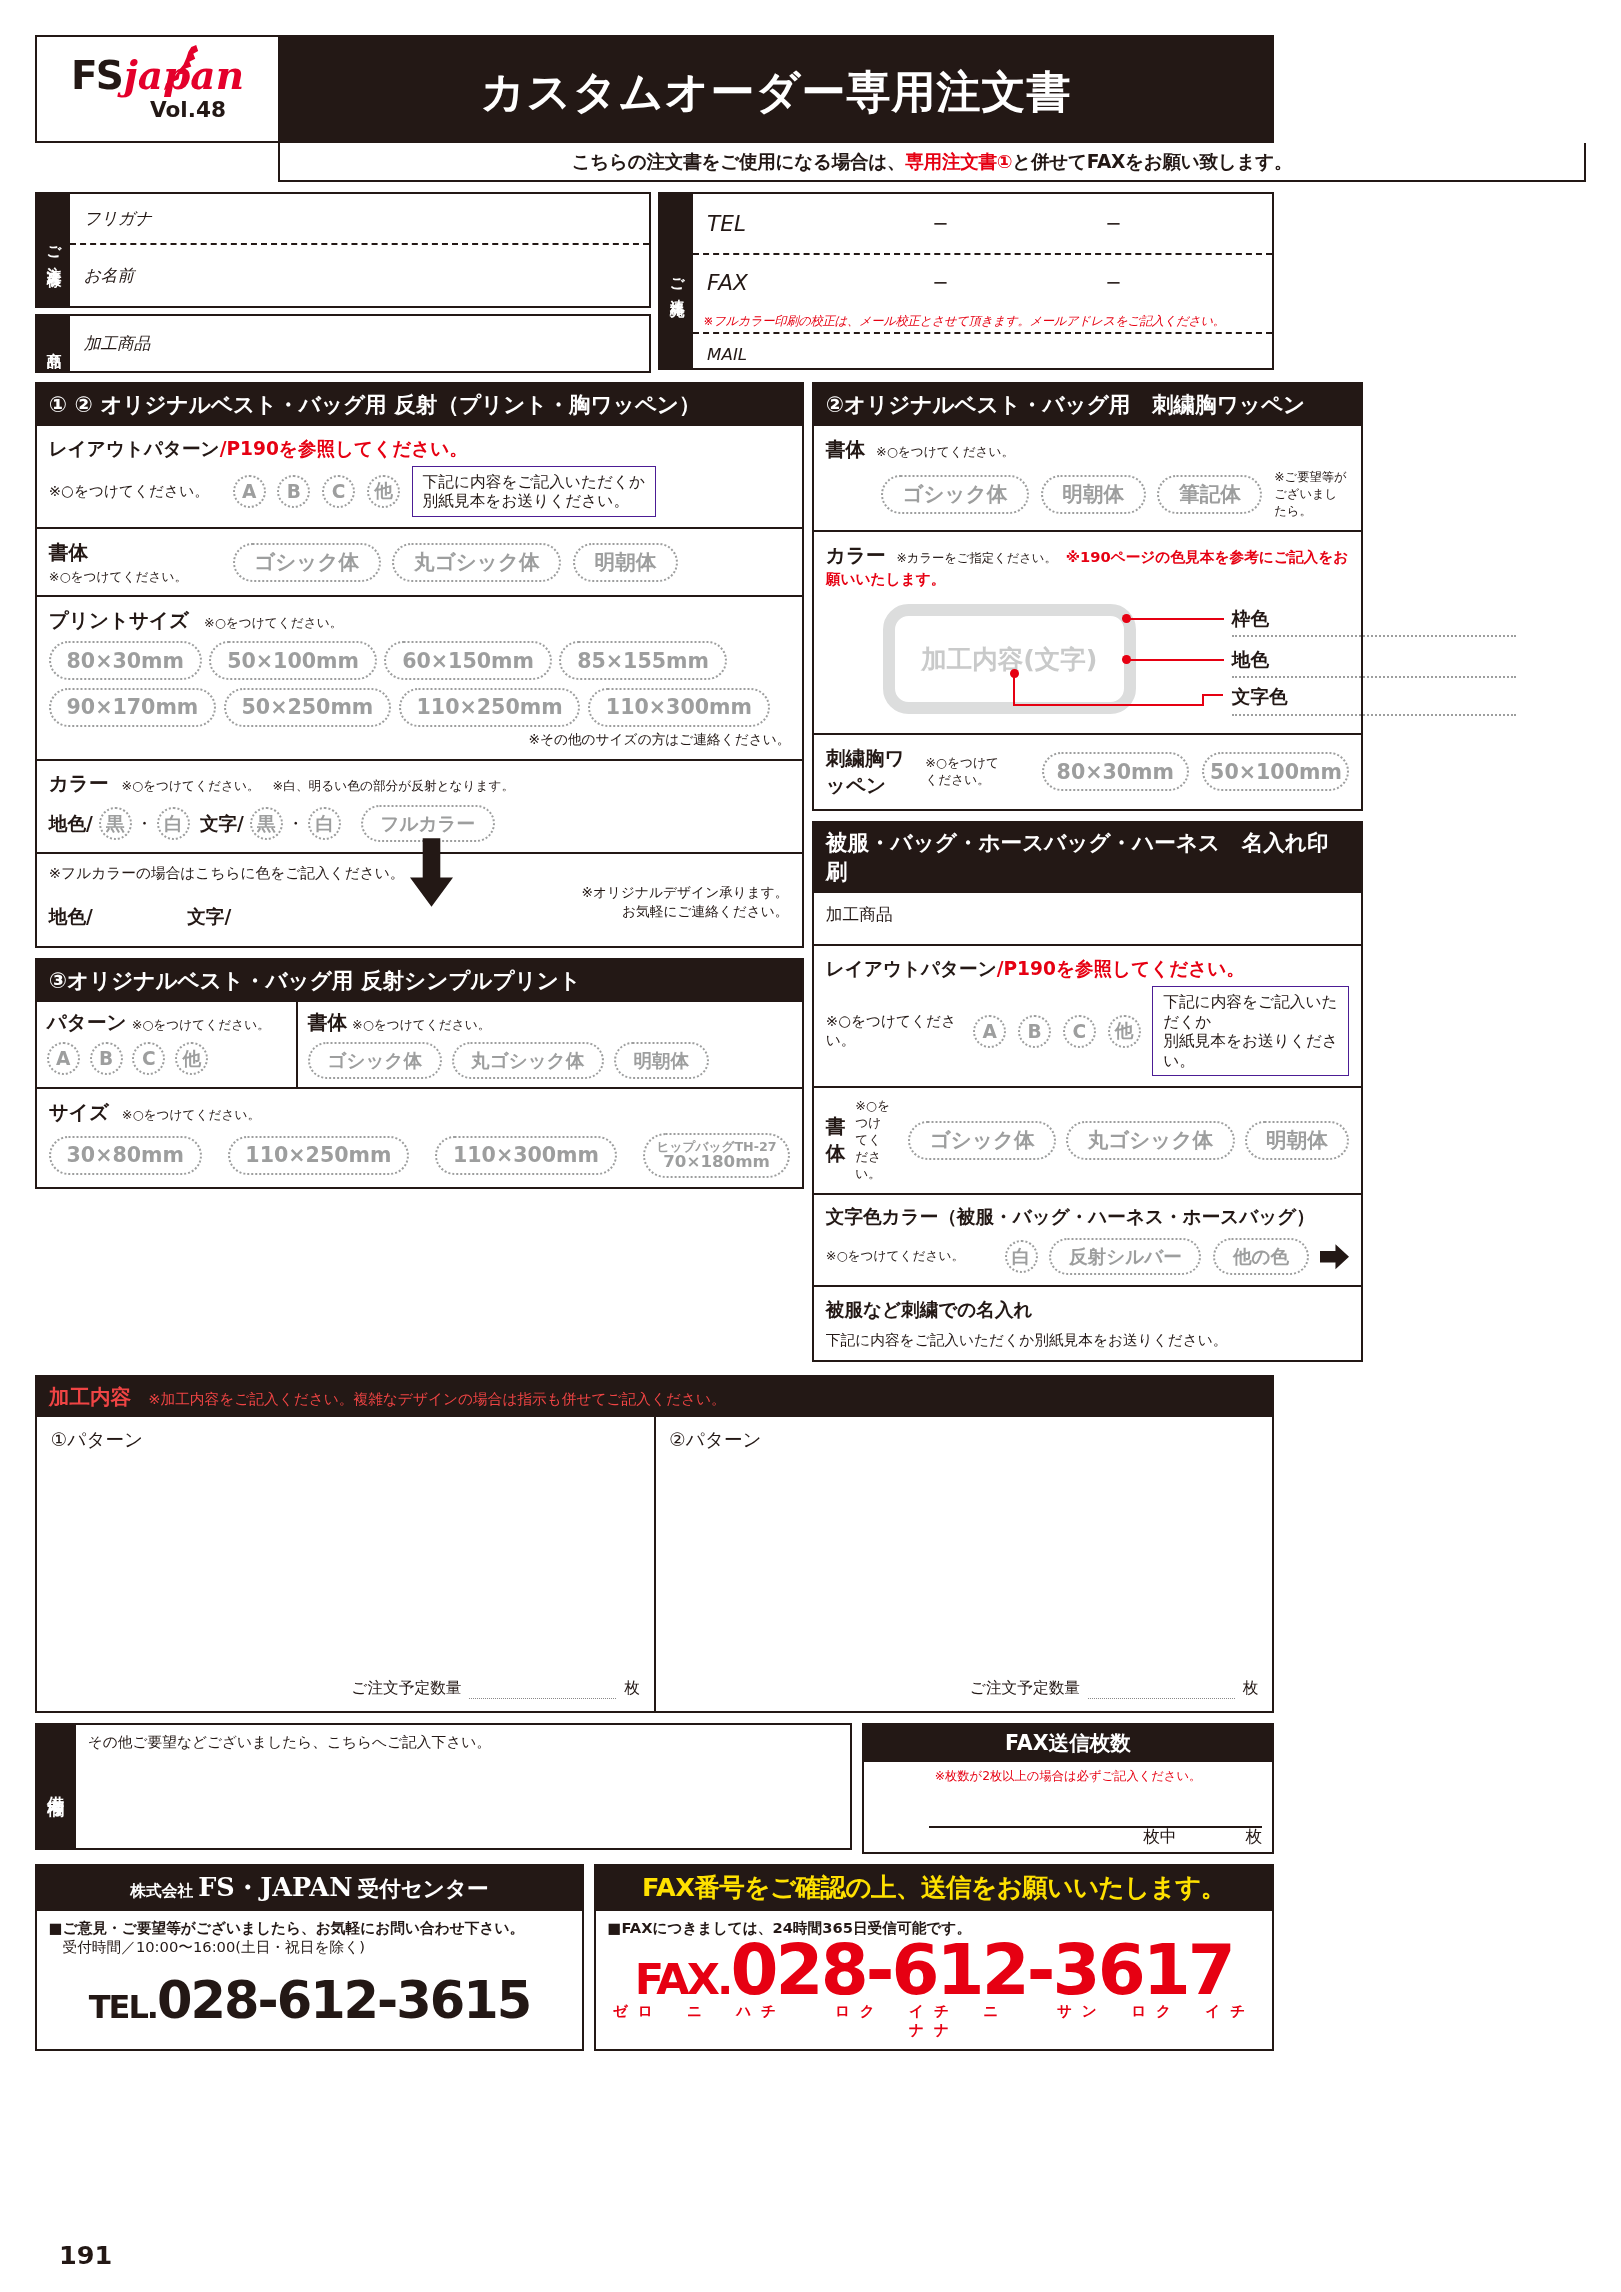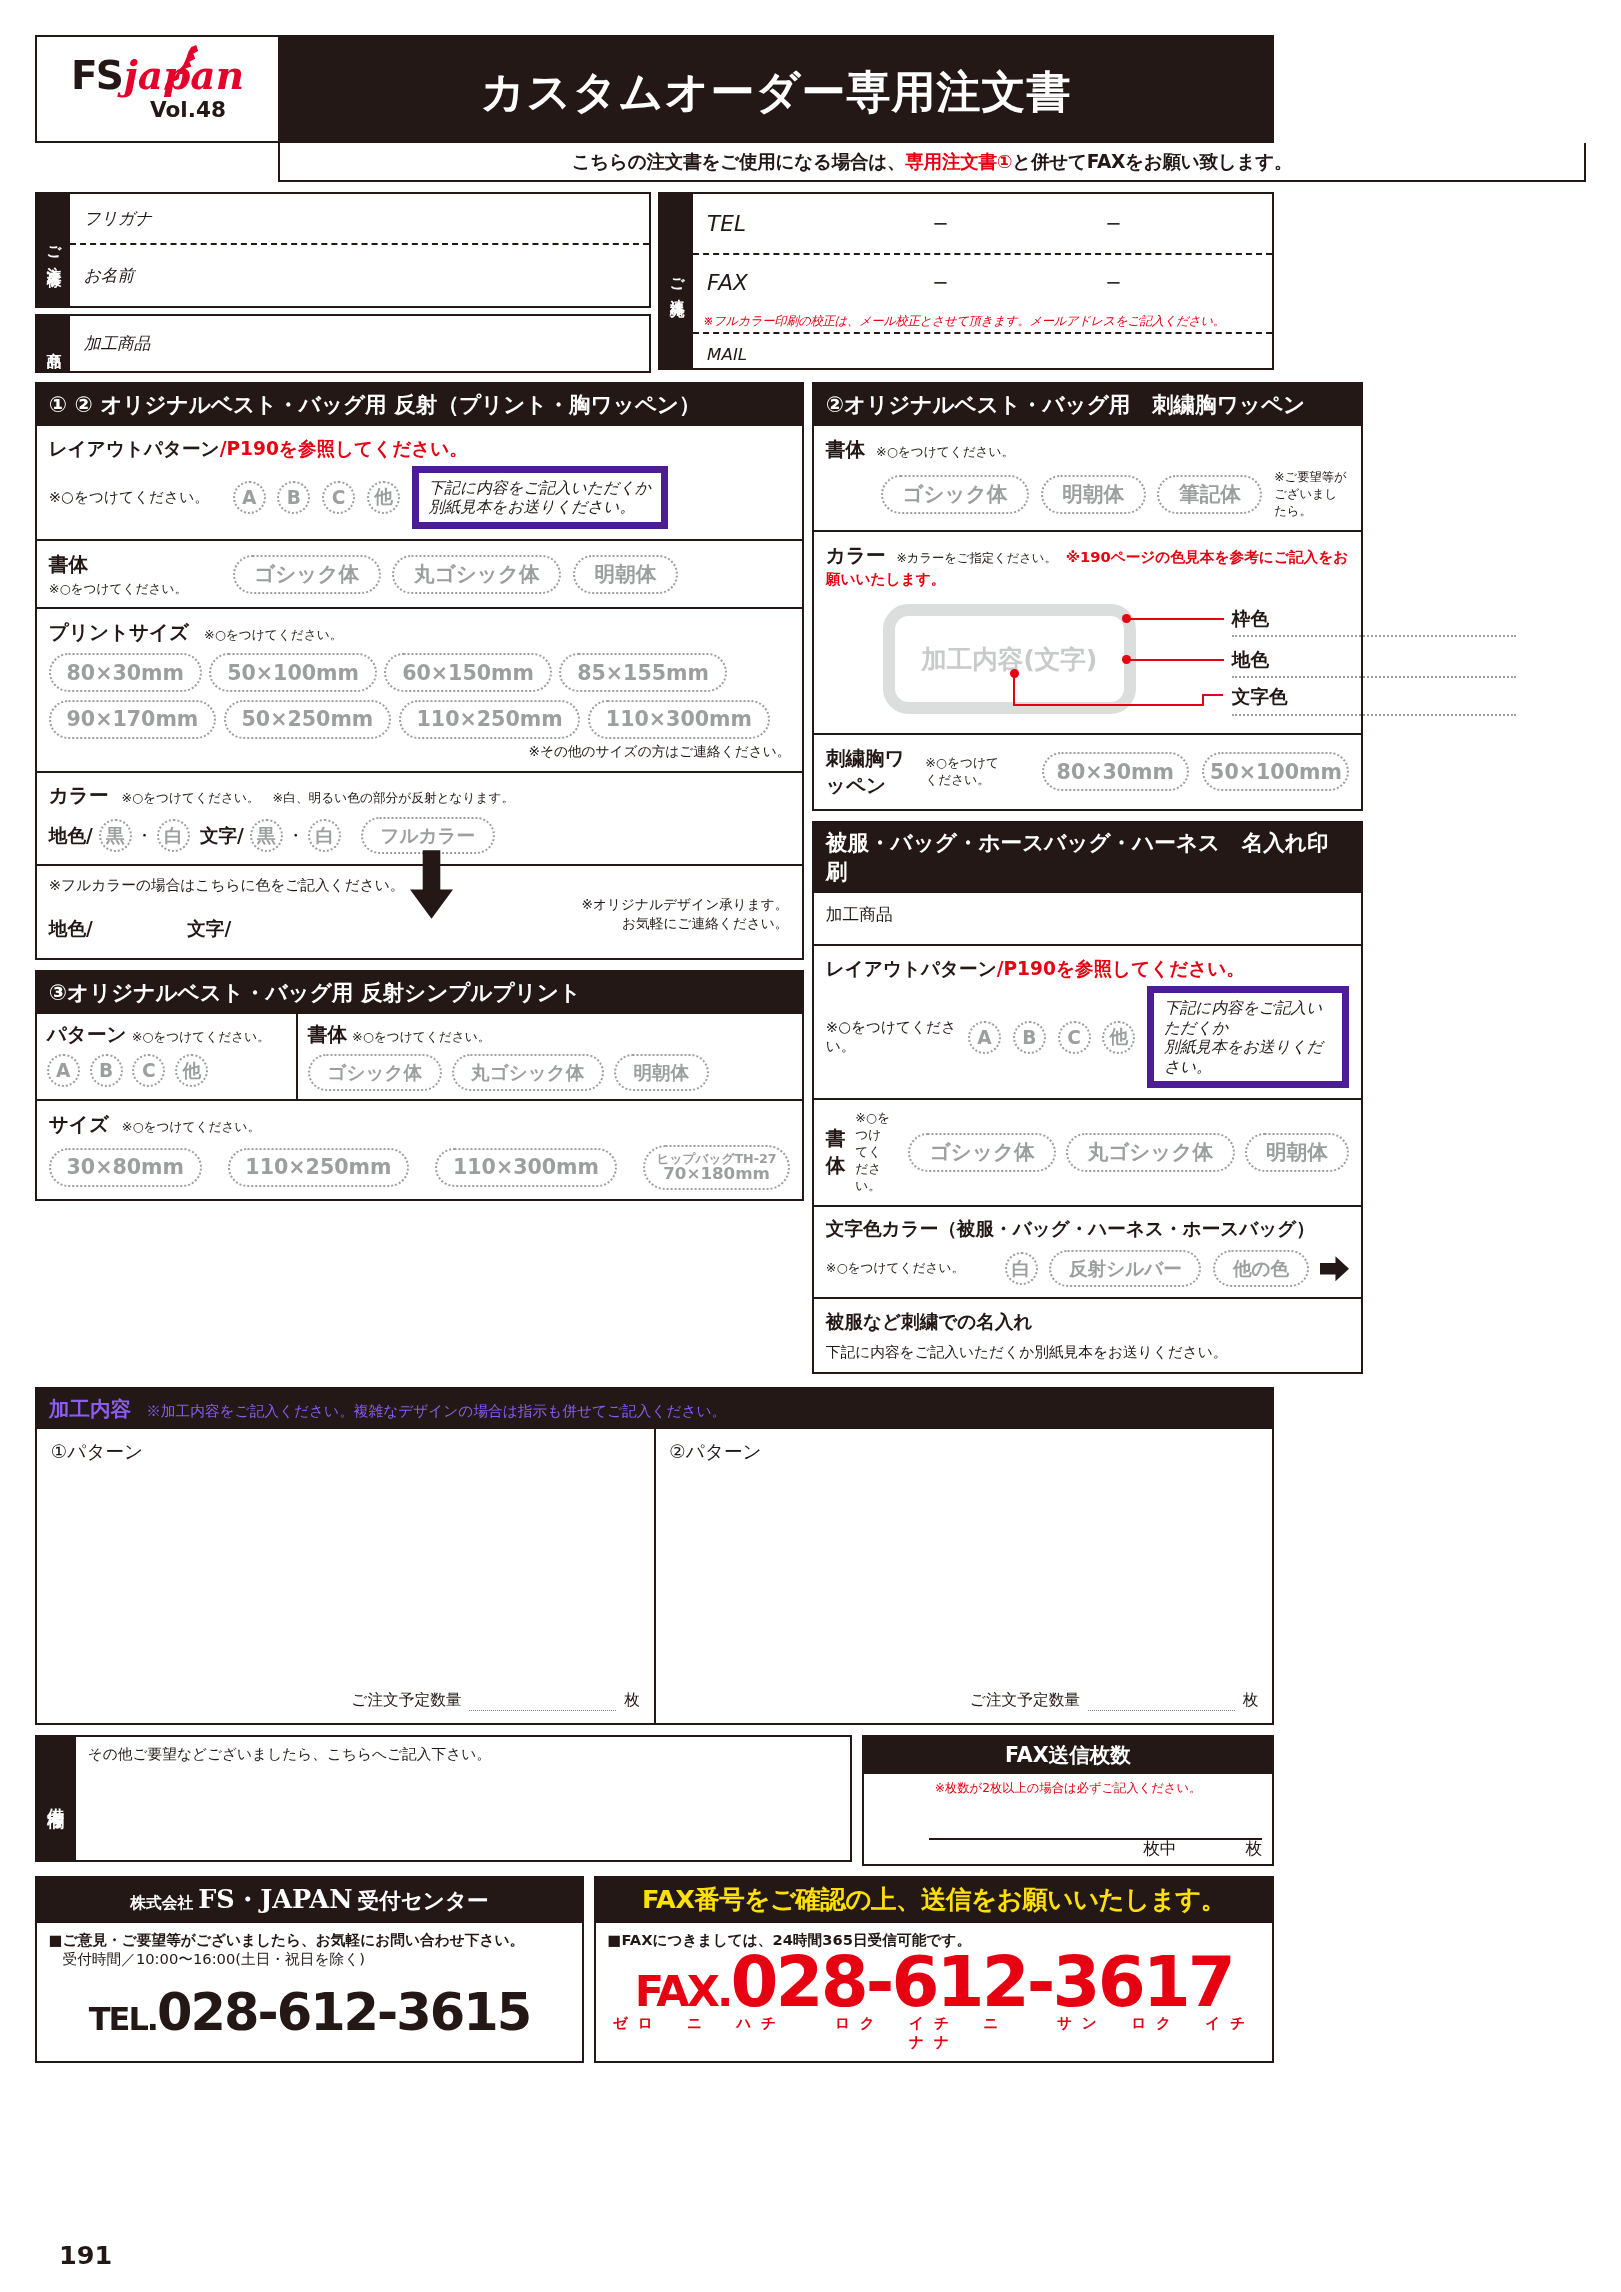--- a/index.html
+++ b/index.html
@@ -81,22 +81,22 @@
   }
   .pill.sm  { height: 33px; min-width: 33px; font-size: 18.6px; border-radius: 50%; padding: 0 3.9px; }
   .pill.md  { height: 37px; padding: 0 17.6px; font-size: 18.6px; }
   .pill.lg  { height: 39px; padding: 0 19.6px; font-size: 20.6px; }
   .pill.size{ height: 39px; padding: 0 15.7px; font-size: 20.6px; min-width: 147px; }
   .pill.tall{ height: 45px; padding: 0 11.8px; font-size: 16.7px; flex-direction: column; line-height: 1.05; }
   .pill.tall .t1 { font-size: 12.7px; }
 
   .opt-row { display: flex; align-items: center; gap: 11.8px; flex-wrap: nowrap; }
   .note-box {
-    border: 7px solid #4c1d95; font-size: 15.7px; color: #231815;
-    padding: 4.9px 9.8px; line-height: 1.25; background: #fff; font-weight: 400; font-style: italic;
+    border: 1px solid #4c1d95; font-size: 15.7px; color: #231815;
+    padding: 4.9px 9.8px; line-height: 1.25; background: #fff; font-weight: 400;
   }
   .tiny { font-size: 12.3px; }
   .right-note { text-align: right; font-size: 13.7px; margin-top: 3.9px; }
 
   
   .color-row { display: flex; align-items: center; gap: 5.9px; font-size: 18.6px; font-weight: 700; margin-top: 7.8px;}
   .dot-sep { font-size: 13.7px; color:#231815; }
 
   
   .diagram { position: relative; height: 127px; margin-top: 7.8px; }
@@ -106,21 +106,21 @@
     display: flex; align-items: center; justify-content: center;
     color: #c9caca; font-size: 25.5px; font-weight: 900;
   }
   .lead-label { position: absolute; font-size: 18.6px; font-weight: 700; }
   .lead-line { position: absolute; background: #e60012; }
   .lead-dot { position: absolute; width: 8.8px; height: 8.8px; border-radius: 50%; background: #e60012; }
   .lead-dotted { position: absolute; border-bottom: 2px dotted #9d9e9e; }
 
   
   .proc { border: 2px solid #231815; margin-top: 3.9px; }
-  .proc-head { background: #231815; color: #8b5cf6; font-weight: 900; font-size: 20.6px; padding: 5.9px 11.8px; font-family: Liberation Serif, serif; }
+  .proc-head { background: #231815; color: #ef4444; font-weight: 900; font-size: 20.6px; padding: 5.9px 11.8px; }
   .proc-head .sub { font-weight: 400; font-size: 14.7px; }
   .proc-body { display: flex; height: 294px; }
   .proc-half { flex: 1; padding: 9.8px 13.7px; position: relative; }
   .proc-half + .proc-half { border-left: 2px solid #231815; }
   .proc-title { font-size: 18.6px; }
   .qty-row { position: absolute; bottom: 11.8px; right: 13.7px; display: flex; align-items: flex-end; font-size: 15.7px; }
   .qty-line { display: inline-block; width: 147px; border-bottom: 1px dotted #888; margin: 0 7.8px; height: 19.6px; }
 
   
   .remarks-wrap { display: flex; gap: 9.8px; margin-top: 9.8px; }

